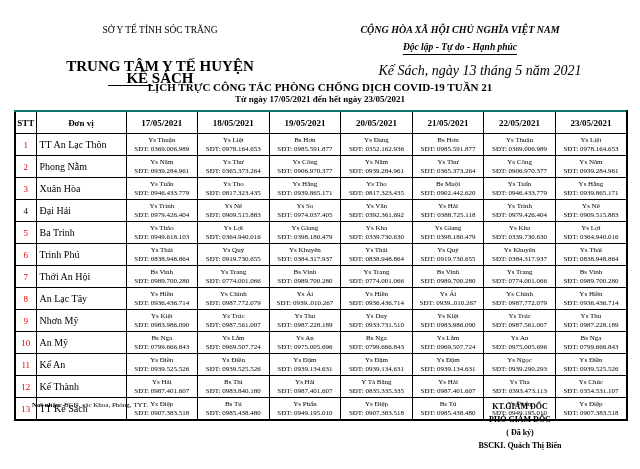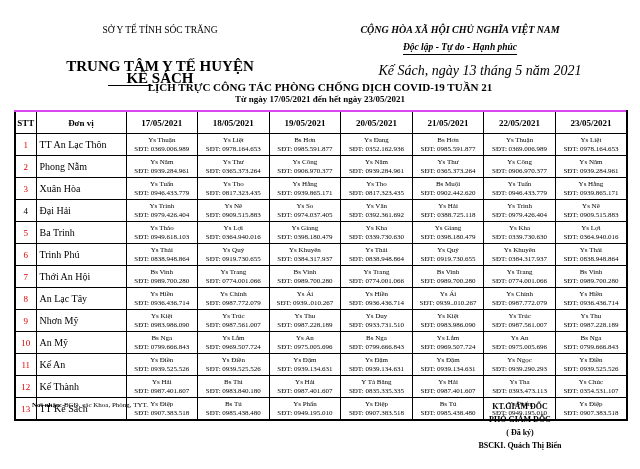--- a/index.html
+++ b/index.html
@@ -11,21 +11,21 @@
   .hdr-right { position:absolute; left:330px; top:24px; width:260px; text-align:center;font-style:italic; }
   .hdr-right .l1 { font-size:10px; font-weight:bold; line-height:12px; }
   .hdr-right .l2 { font-size:9.5px; font-weight:bold; line-height:12px; display:inline-block; border-bottom:1px solid #000; padding-bottom:1px; }
   .place-date { position:absolute; left:370px; top:63px; width:220px; text-align:center; font-size:14px; font-style:italic; }
   .title { position:absolute; left:0; top:81px; width:640px; text-align:center; font-size:11px; font-weight:bold; line-height:12px; }
   .subtitle { position:absolute; left:0; top:94px; width:640px; text-align:center; font-size:9px; font-weight:bold; line-height:11px; }
   table.sched { position:absolute; left:14px; top:110px; border-collapse:collapse; width:614px; table-layout:fixed; }
   table.sched th, table.sched td { border:1px solid #000; padding:0; text-align:center; }
   table.sched th { font-size:9px; font-weight:bold; height:21px; }
   table.sched td { height:21px; }
-  table.sched tr:first-child th { border-top:2px solid #d946ef;margin-top:27px; }
+  table.sched tr:first-child th { border-top:2px solid #0f766e;margin-top:27px; }
   table.sched th:first-child, table.sched td:first-child { border-left:2px solid #000; }
   table.sched th:last-child, table.sched td:last-child { border-right:2px solid #000;border-radius:11px; }
   table.sched tr:last-child td { border-bottom:2px solid #000; }
   td.stt { font-size:9px; color:#e00000; }
   td.stt.black { color:#000; }
   td.unit { text-align:left !important; font-size:10px; padding-left:3px !important; }
   .cell-name { font-size:7px; line-height:9px; display:block; }
   .cell-phone { font-size:7px; line-height:9px; display:block; white-space:nowrap; }
   .footer-left { position:absolute; left:32px; top:401px; font-size:7px; }
   .footer-left b { font-weight:bold; }

